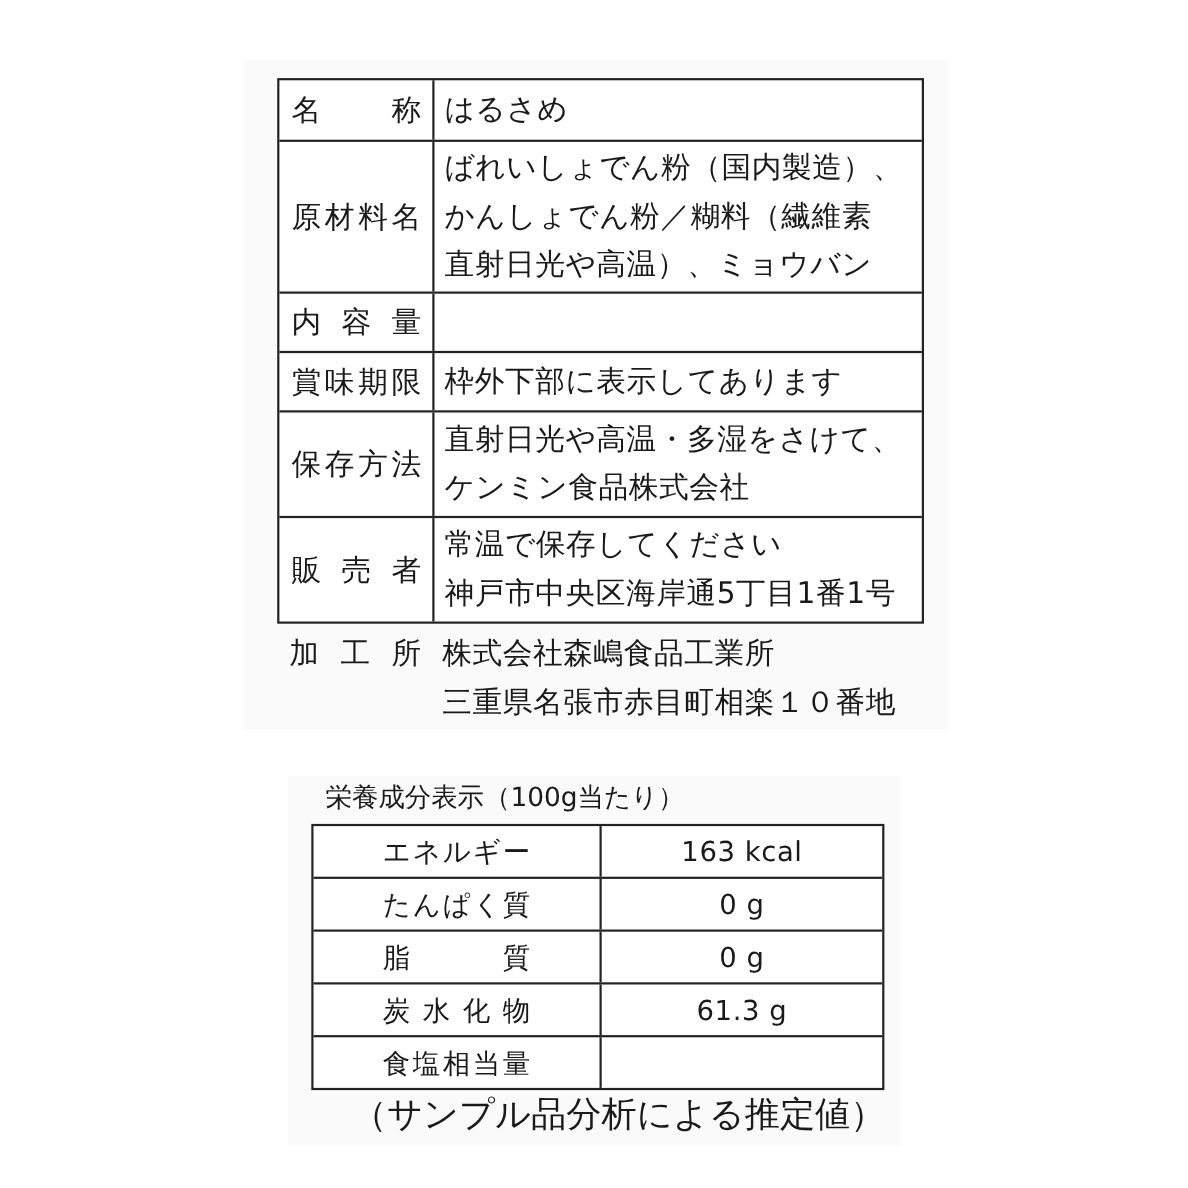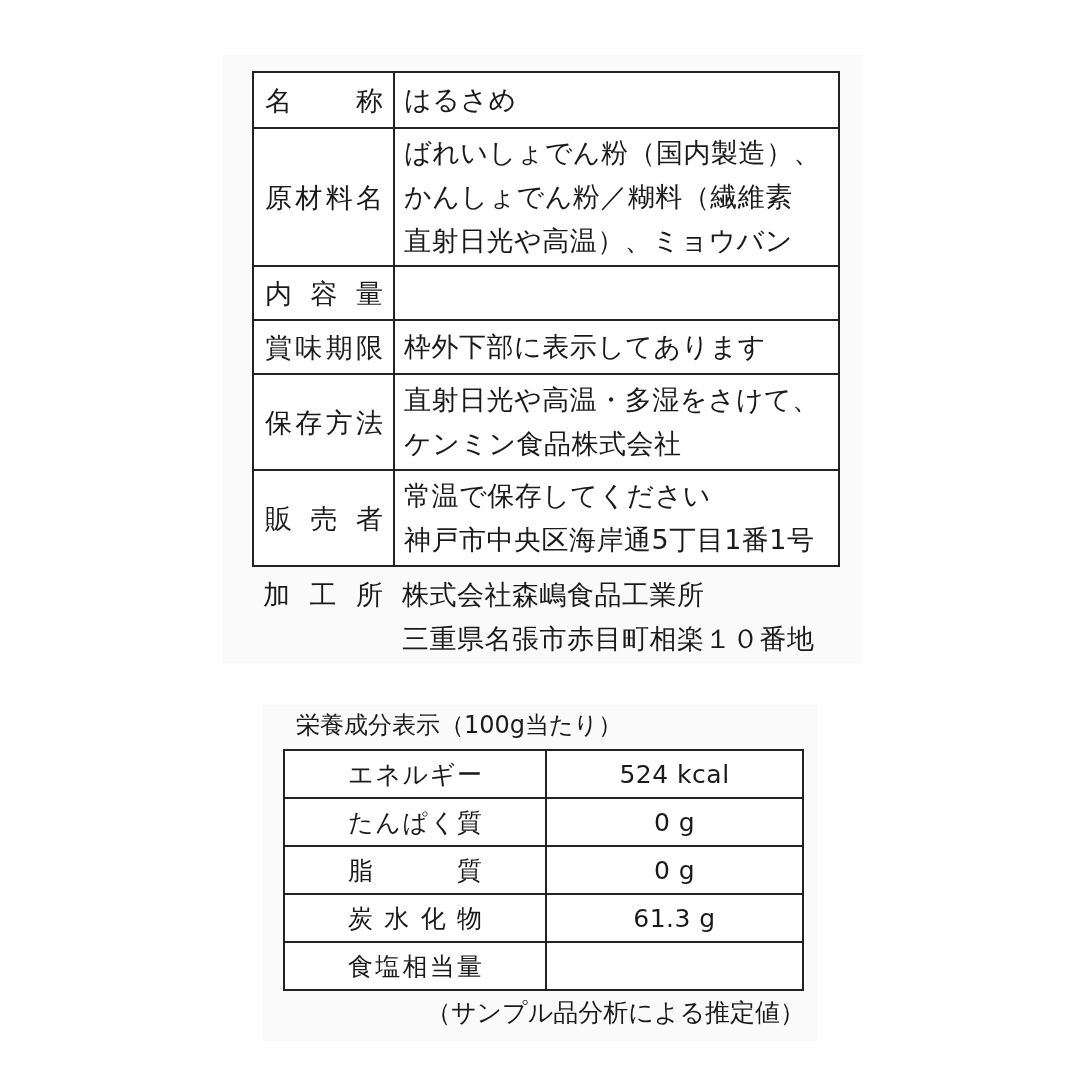--- a/index.html
+++ b/index.html
@@ -144,21 +144,21 @@
       display: flex;
       align-items: center;
       justify-content: center;
       font-size: 25px;
       letter-spacing: 0.5px;
     }
     .nutri-note {
       position: absolute;
       right: 275px;
       top: 996px;
-      font-size: 25px;
+      font-size: 32px;
       line-height: 34px;
       white-space: nowrap;
     }
   </style>
 </head>
 <body>
 
 <div class="panel" id="panel-top"></div>
 <div class="panel" id="panel-bottom"></div>
 
@@ -268,21 +268,21 @@
   <div class="nutri-row">
     <div class="nutri-label">
       <span class="jtext">
         <span>エ</span>
         <span>ネ</span>
         <span>ル</span>
         <span>ギ</span>
         <span>ー</span>
       </span>
     </div>
-    <div class="nutri-value">524 kcal</div>
+    <div class="nutri-value">163 kcal</div>
   </div>
 
   <div class="nutri-row">
     <div class="nutri-label">
       <span class="jtext">
         <span>た</span>
         <span>ん</span>
         <span>ぱ</span>
         <span>く</span>
         <span>質</span>

